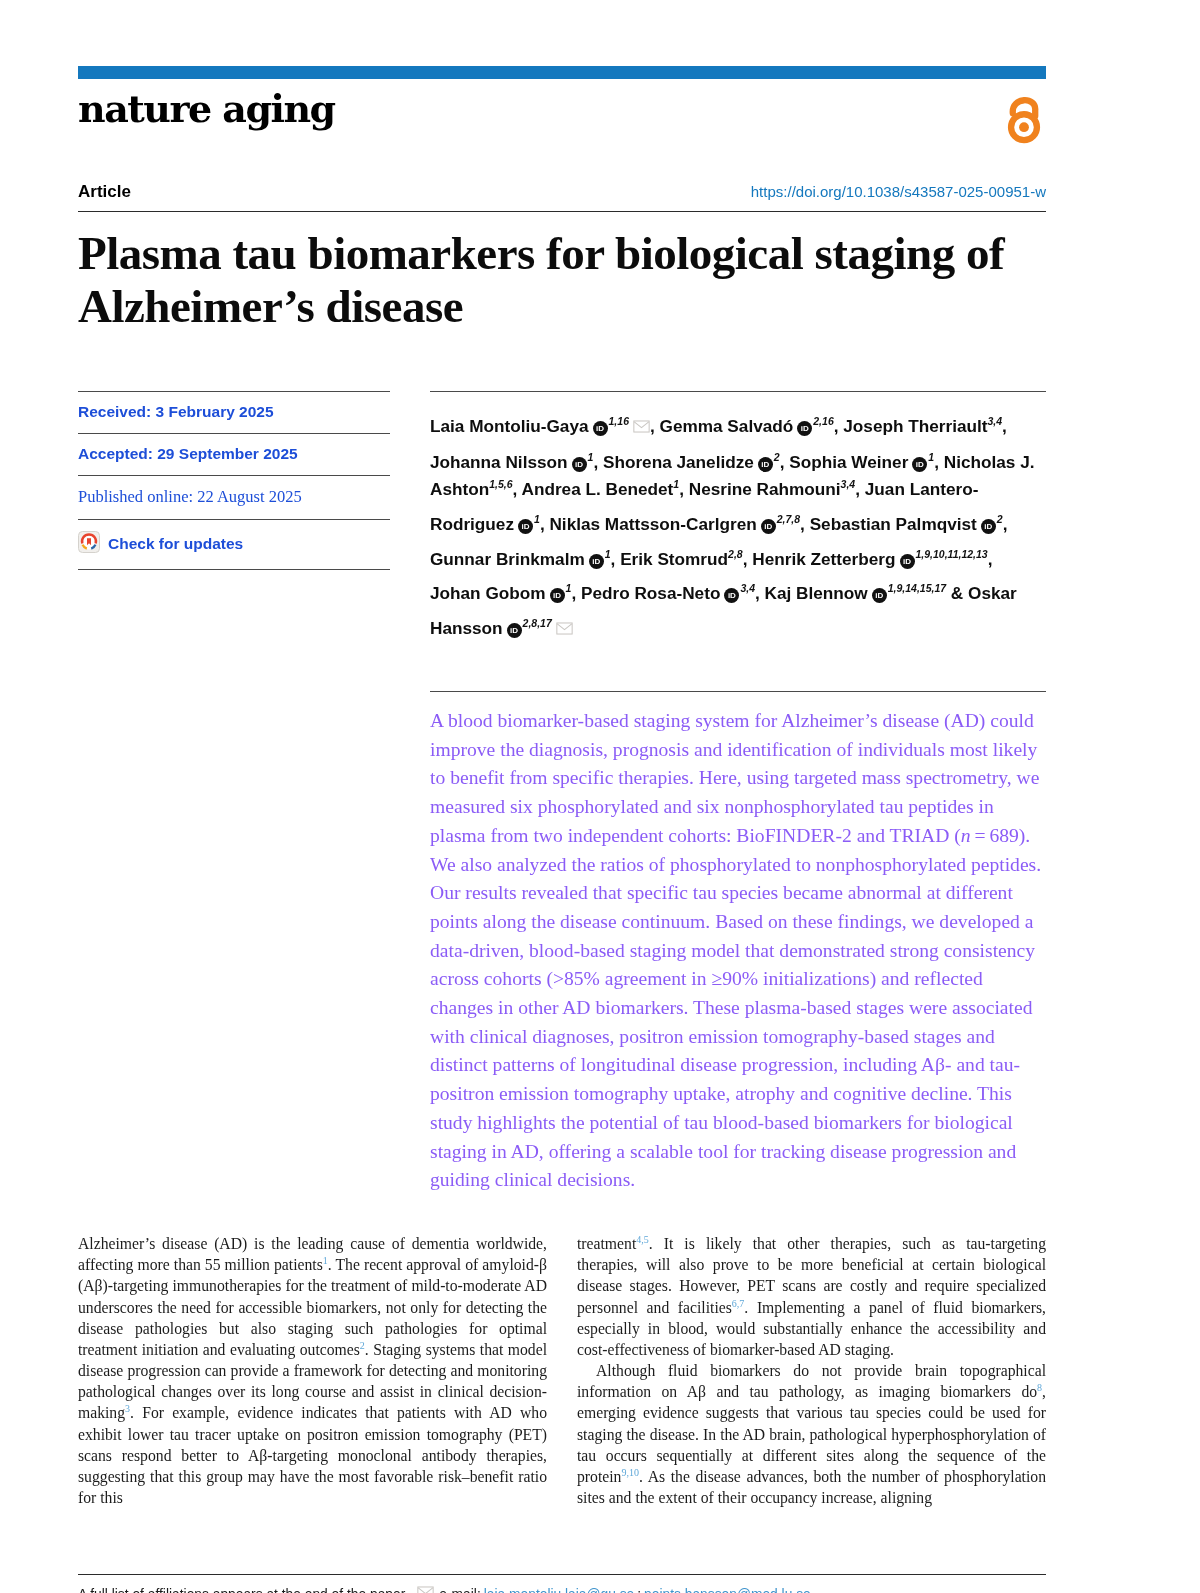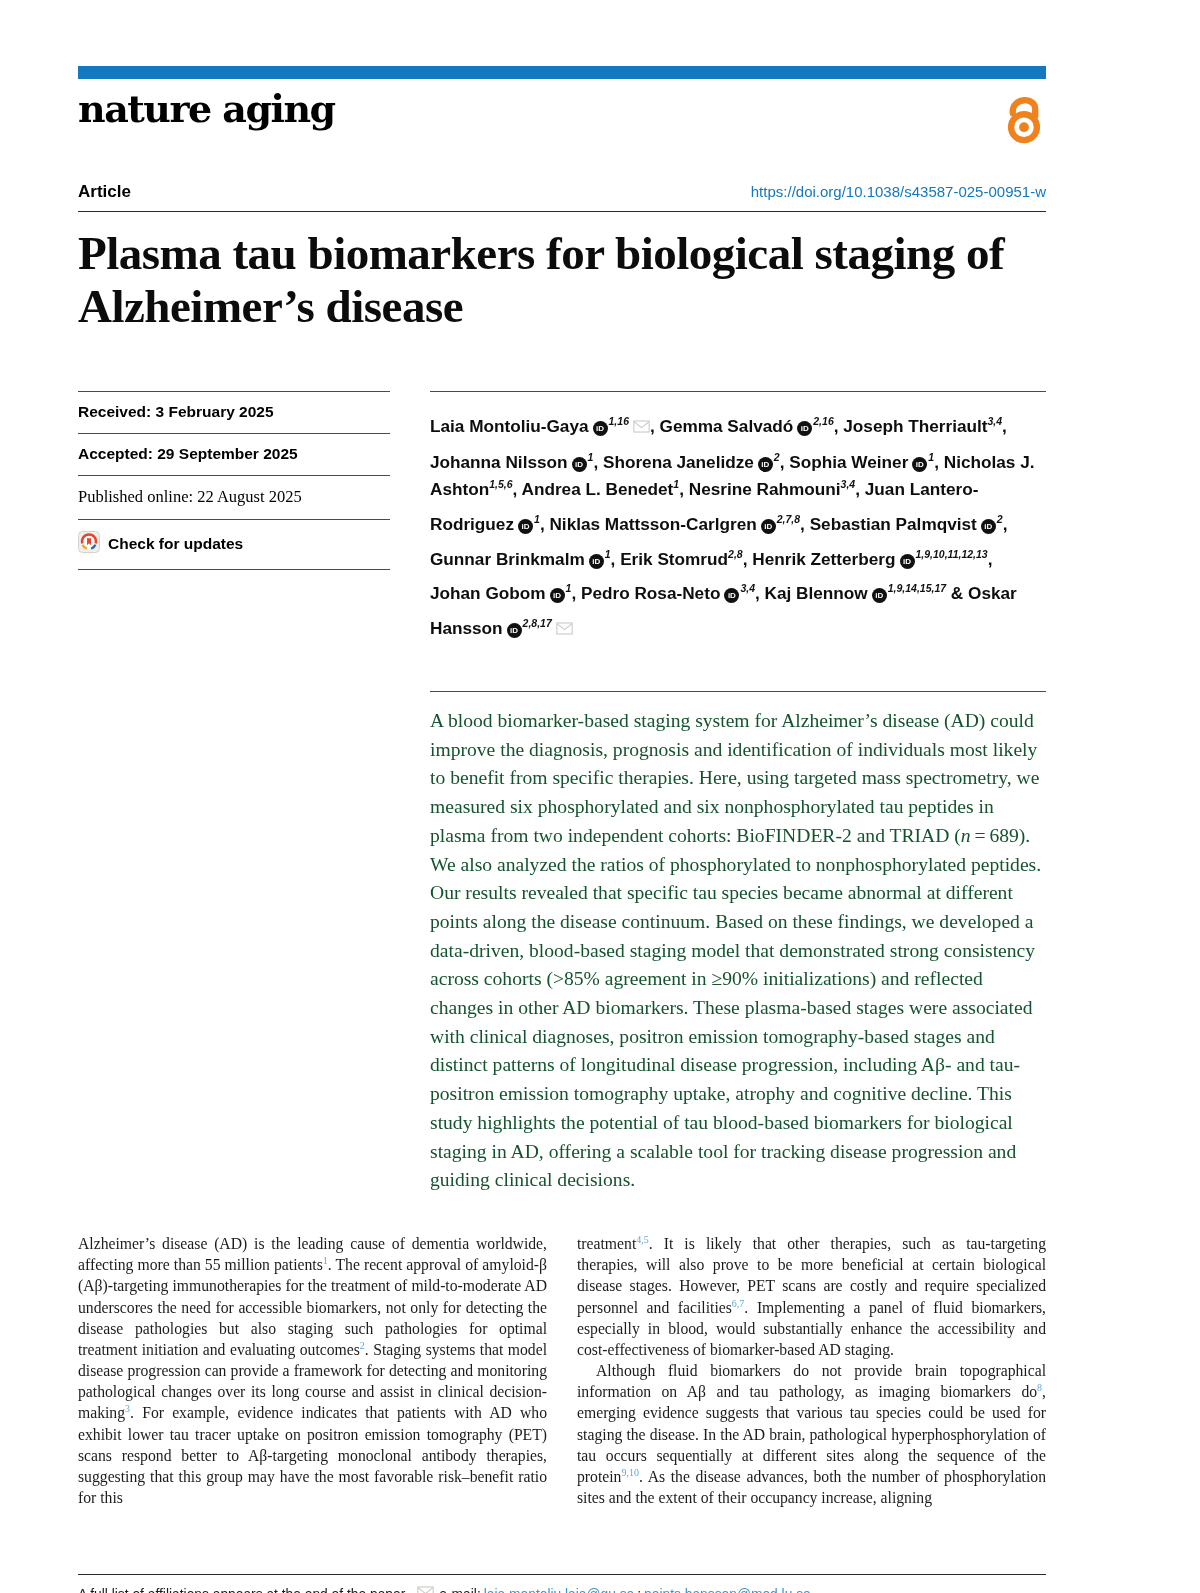--- a/index.html
+++ b/index.html
@@ -18,37 +18,37 @@
   .article-row { display:flex; justify-content:space-between; align-items:baseline; margin-top:34px; }
   .article-label { font-size:17px; font-weight:700; color:#000; }
   .doi-link { font-size:15px; color:#1478be; text-decoration:none;padding-left:12px; }
   .title-rule { border-top:1.5px solid #2b2b2b; margin-top:9px; }
   h1.paper-title {
     font-family:"Liberation Serif", serif; font-weight:700; font-size:47px;
     line-height:1.13; color:#0c0c0c; letter-spacing:-0.5px; margin-top:15px; max-width:1050px;
   }
   .meta { display:flex; margin-top:58px; }
   .meta-left { width:312px; margin-right:40px; flex:none; }
-  .meta-row { border-top:1px solid #4a4a4a; padding:11px 0 12px; font-size:15.5px; font-weight:700; color:#000000; }
+  .meta-row { border-top:1px solid #4a4a4a; padding:11px 0 12px; font-size:15.5px; font-weight:700; color:#1d4ed8; }
   .meta-row.serif { font-family:"Liberation Serif", serif; font-weight:400; font-size:16.5px; }
   .meta-row.last { border-bottom:1px solid #4a4a4a; display:flex; align-items:center; gap:8px; }
   .authors {
     flex:1; border-top:1px solid #4a4a4a; padding-top:13px;
     font-size:17.2px; font-weight:700; line-height:1.56; color:#0e0e0e;
   }
   .orcid {
     display:inline-block; width:15px; height:15px; border-radius:50%; background:#111;
     color:#fff; font-size:8px; font-weight:700; text-align:center; line-height:15px;
     vertical-align:1px; margin:16px 1px 0 4px; font-family:"Liberation Sans", sans-serif;
   }
   .asup { font-size:10.5px; font-weight:700; color:#111; vertical-align:super; line-height:0;font-style:italic; }
   .mail-icon { display:inline-block; margin-left:4px; vertical-align:-1px; }
   .abstract-wrap { margin-left:352px; margin-top:48px; border-top:1px solid #4a4a4a; padding-top:15px; }
   .abstract {
-    font-family:"Liberation Serif", serif; font-size:19.6px; line-height:1.465; color:#14532d;
+    font-family:"Liberation Serif", serif; font-size:19.6px; line-height:1.465; color:#8b5cf6;
   }
   .body-cols { display:flex; gap:30px; margin-top:38px; }
   .col { flex:1; font-family:"Liberation Serif", serif; font-size:15.7px; line-height:1.35; color:#1c1c1c; text-align:justify; }
   .col p.indent { text-indent:19px; }
   sup.ref { color:#5ea7d8; font-size:10px; line-height:0; vertical-align:super; }
   .footnote-rule { border-top:1.5px solid #2b2b2b; margin-top:66px; }
   .footnote { padding:11px 0 0; font-size:13.8px; color:#1a1a1a; display:flex; align-items:center; flex-wrap:wrap; gap:3px; }
   .footnote a { color:#3e93cc; text-decoration:none; }
   .footnote .env { margin:0 2px 0 6px; }
   .footer-rule { border-top:3px solid #8a8a8a; margin-top:26px; }

